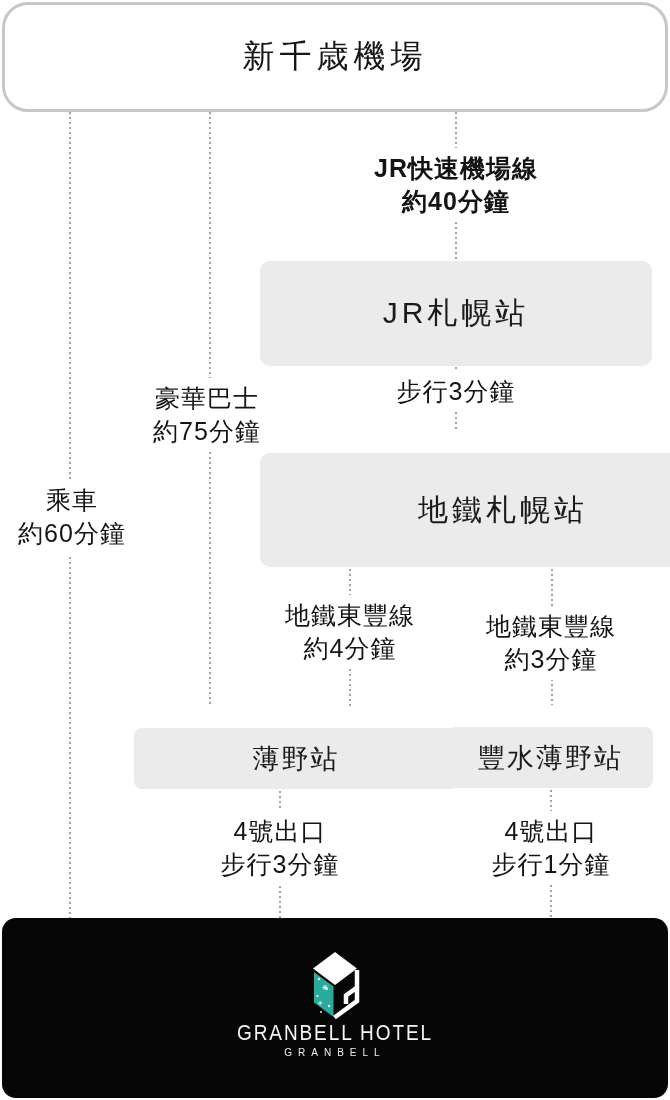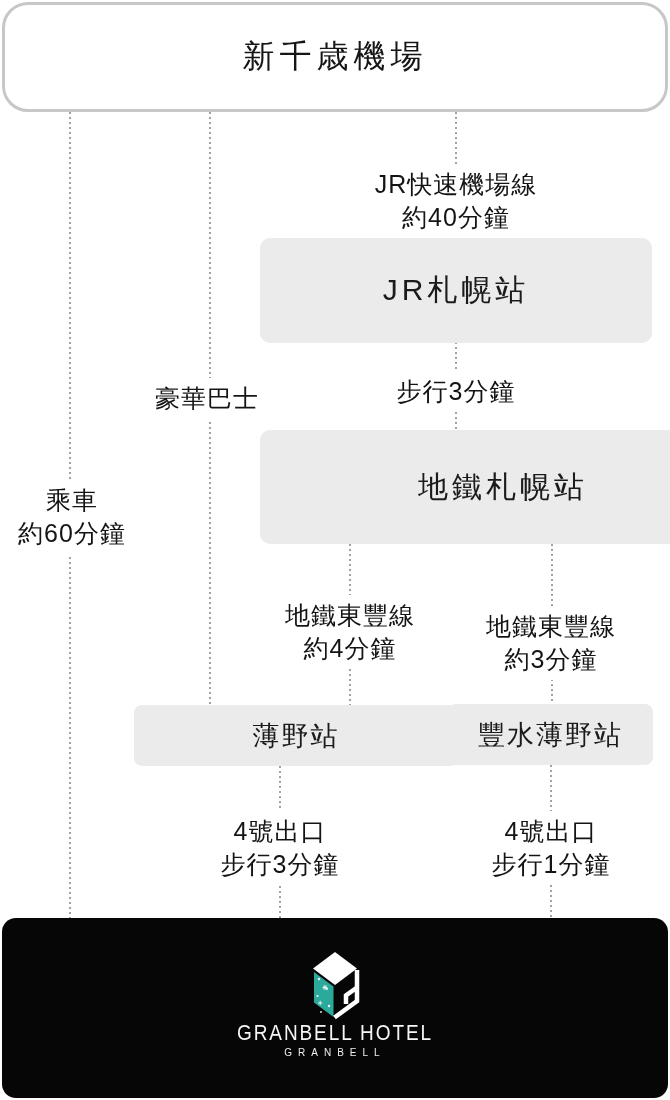--- a/index.html
+++ b/index.html
@@ -22,20 +22,21 @@
 
   
   .node {
     position:absolute;
     background:#ebebeb;
     border-radius:10px;
     display:flex; align-items:center; justify-content:center;
     z-index:2;
     font-weight:500;
     color:#1b1b1b;
+    margin-top:23px;
   }
   .node.big { font-size:30px; letter-spacing:4px; }
   .node.small { font-size:27px; letter-spacing:2px; border-radius:8px; }
 
   #airport-box {
     position:absolute;
     left:2px; top:2px; width:666px; height:110px;
     box-sizing:border-box;
     background:#ffffff;
     border:3px solid #c7c7c7;
@@ -110,32 +111,33 @@
   </div>
 
   <div class="node small" style="left:134px; top:705px; width:324px; height:61px;">
     <span>薄野站</span>
   </div>
 
   <div class="node small" style="left:448px; top:704px; width:205px; height:61px;">
     <span>豐水薄野站</span>
   </div>
 
-  <div class="route-label" style="left:456px; top:164px;">
+  <div class="route-label" style="left:456px; top:148px;font-weight:bold;">
     <div>JR快速機場線</div>
     <div>約40分鐘</div>
   </div>
 
   <div class="route-label" style="left:456px; top:371px;">
     <div>步行3分鐘</div>
     <div></div>
   </div>
 
   <div class="route-label" style="left:207px; top:378px;">
     <div>豪華巴士</div>
+    <div>約75分鐘</div>
   </div>
 
   <div class="route-label" style="left:72px; top:480px;">
     <div>乘車</div>
     <div>約60分鐘</div>
   </div>
 
   <div class="route-label" style="left:350px; top:595px;">
     <div>地鐵東豐線</div>
     <div>約4分鐘</div>

